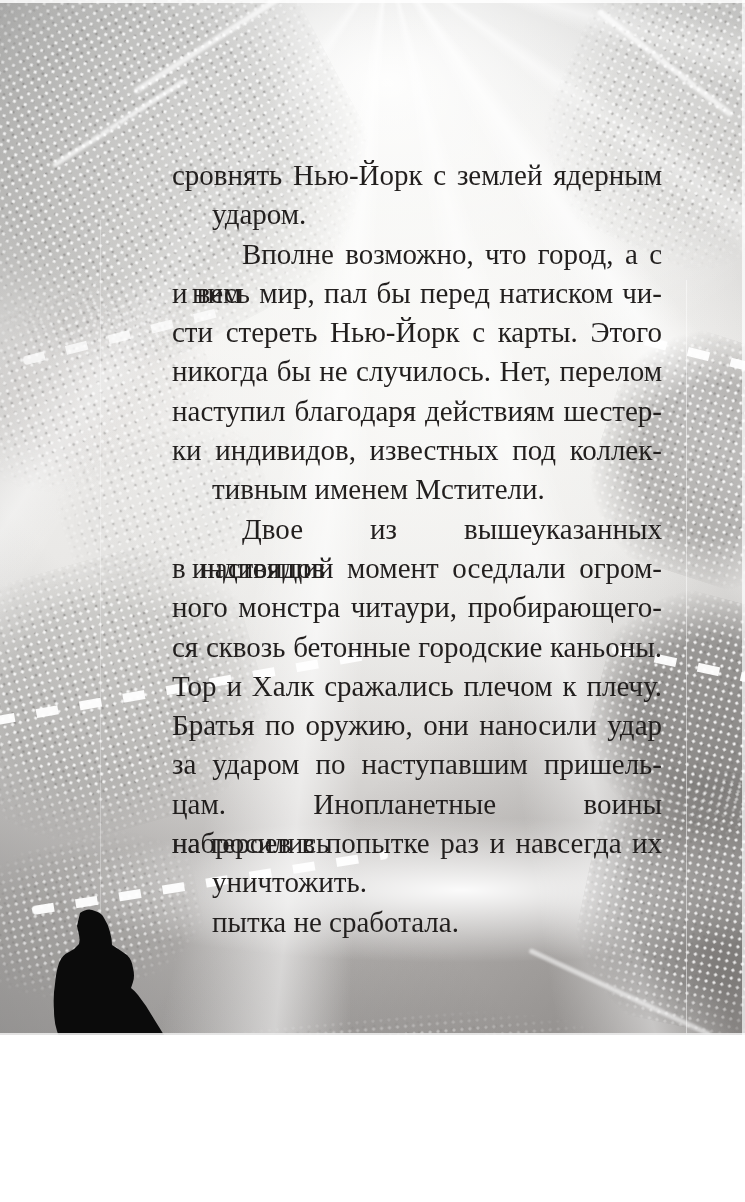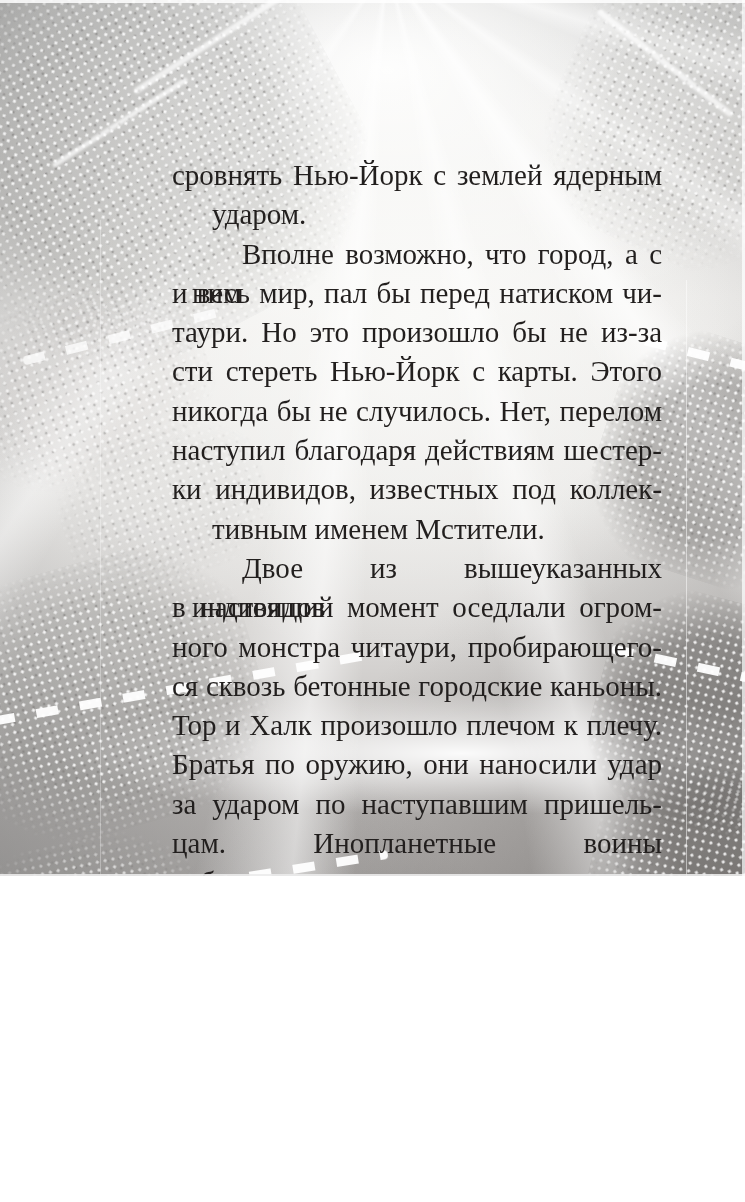--- a/index.html
+++ b/index.html
@@ -1,18 +1,18 @@
 <!DOCTYPE html>
 <html><head>
 <meta charset="utf-8">
 <style>
   html,body{margin:0;padding:0;background:#ffffff;}
   .page{
     position:relative;
-    width:745px;height:876px;
+    width:745px;height:1035px;
     overflow:hidden;
     font-family:"Liberation Serif","DejaVu Serif",serif;
   }
   
   .bg{
     position:absolute;inset:0;z-index:0;
     background-image:
       conic-gradient(from 100deg at 52% -4%,
         rgba(255,255,255,0) 0deg, rgba(255,255,255,.55) 6deg, rgba(255,255,255,0) 11deg,
         rgba(255,255,255,0) 22deg, rgba(255,255,255,.5) 26deg, rgba(255,255,255,0) 30deg,
@@ -136,34 +136,34 @@
       Q28 170 30 158 Q32 150 27 145 Q21 140 19 133 Q16 124 16 112
       Q15 98 17 86 Q18 74 21 65 Q24 57 31 54 Q37 51 41 46
       Q42 42 41 37 Q40 32 39 28 Z"></path>
   </svg>
 
   <div class="textblock">
       <div class="line j">сровнять Нью-Йорк с землей ядерным</div>
       <div class="line nl">ударом.</div>
       <div class="line j indent">Вполне возможно, что город, а с ним</div>
       <div class="line j">и весь мир, пал бы перед натиском чи-</div>
-      <div class="line j">таури. Но это произошло бы не из-за</div>
       <div class="line j">сти стереть Нью-Йорк с карты. Этого</div>
       <div class="line j">никогда бы не случилось. Нет, перелом</div>
       <div class="line j">наступил благодаря действиям шестер-</div>
       <div class="line j">ки индивидов, известных под коллек-</div>
       <div class="line nl">тивным именем Мстители.</div>
       <div class="line j indent">Двое из вышеуказанных индивидов</div>
       <div class="line j">в настоящий момент оседлали огром-</div>
       <div class="line j">ного монстра читаури, пробирающего-</div>
       <div class="line j">ся сквозь бетонные городские каньоны.</div>
-      <div class="line j">Тор и Халк произошло плечом к плечу.</div>
+      <div class="line j">Тор и Халк сражались плечом к плечу.</div>
       <div class="line j">Братья по оружию, они наносили удар</div>
       <div class="line j">за ударом по наступавшим пришель-</div>
       <div class="line j">цам. Инопланетные воины набросились</div>
       <div class="line j">на героев в попытке раз и навсегда их</div>
+      <div class="line nl">уничтожить.</div>
       <div class="line nl">пытка не сработала.</div>
     </div>
 
   <div class="pagenum">8</div>
 
   <div class="frame"></div>
 </div>
 
 </body></html>

